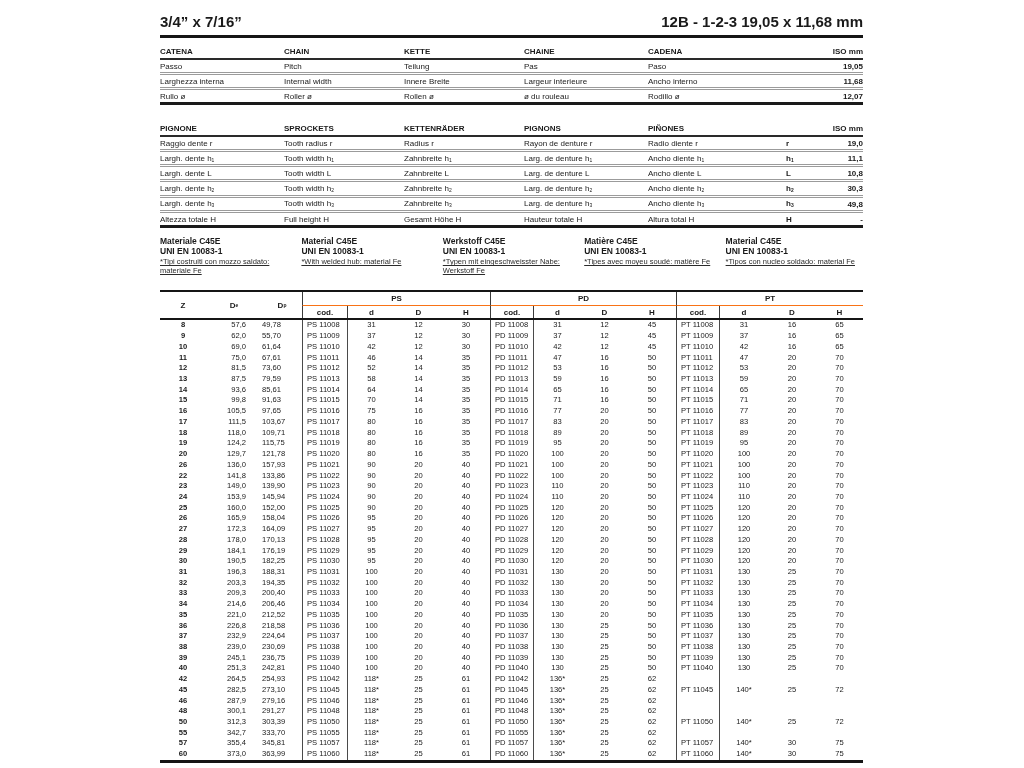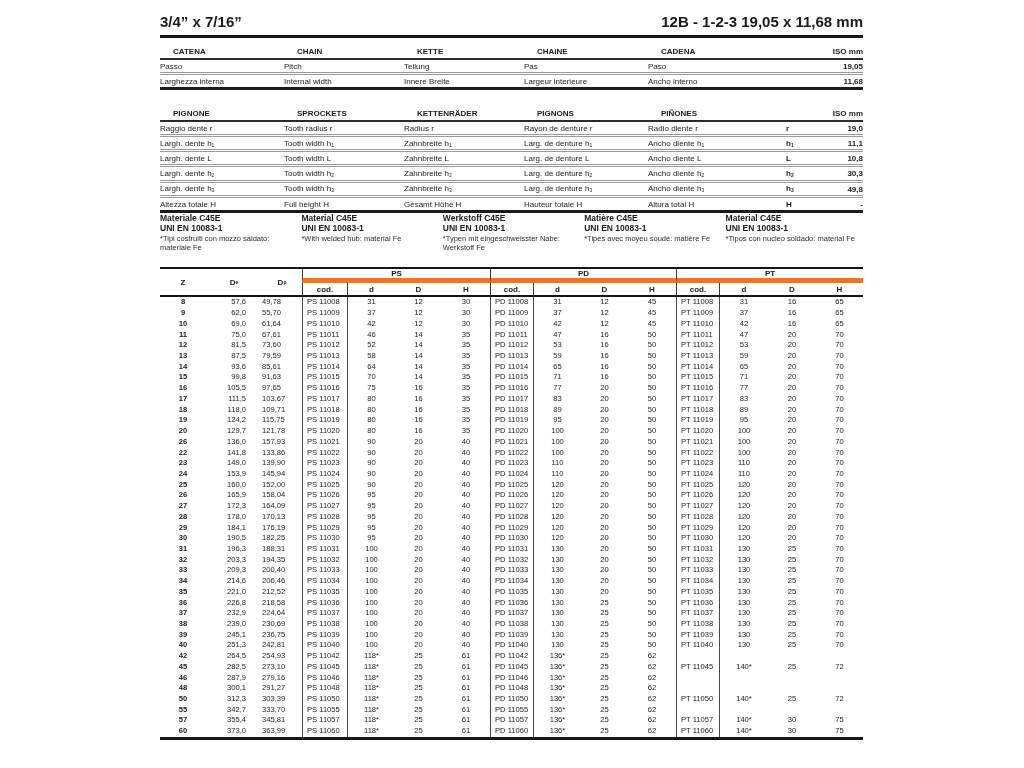--- a/index.html
+++ b/index.html
@@ -10,45 +10,45 @@
 
   
   .title-row { display:flex; justify-content:space-between; align-items:flex-end; padding-top:13px; }
   .title-left, .title-right { font-size:15px; font-weight:bold; letter-spacing:0; }
   .title-rule { border-top:3px solid #151515; margin-top:5px; }
 
   
   .lang-table { margin-top:7px; }
   .lt-grid { display:grid; grid-template-columns:124px 120px 120px 124px 130px 40px 1fr; align-items:center; }
   .lt-header { border-bottom:2px solid #2a2a2a; padding:2px 0 2px 0; }
-  .lt-header .h { font-size:8px; font-weight:bold;margin-left:13px; }
+  .lt-header .h { font-size:8px; font-weight:bold; }
   .lt-header .h-iso { grid-column:6 / 8; text-align:right; }
   .lt-row { border-bottom:3px double #9b9b9b; padding:1.5px 0; min-height:13px; }
   .lt-row:last-child { border-bottom:3px solid #1a1a1a; }
   .lt-row .c { font-size:8px; }
   .lt-row .c-sym { font-weight:bold; text-align:left; padding-left:8px; }
   .lt-row .c-val { font-weight:bold; text-align:right; }
   sub { font-size:0.62em; vertical-align:-0.3em; }
 
   .gap1 { height:10px; }
 
   
-  .notes { display:grid; grid-template-columns:repeat(5,1fr); column-gap:4px; min-height:50px; }
+  .notes { display:grid; grid-template-columns:repeat(5,1fr); column-gap:4px; margin-top:8px; min-height:50px; }
   .note .n-title { font-size:8.5px; font-weight:bold; line-height:10px; }
   .note .n-std { font-size:8.5px; font-weight:bold; line-height:10px; }
-  .note .n-text { font-size:7.5px; line-height:9px; margin-top:1px; color:#2b2b2b; }
+  .note .n-text { font-size:7.5px; line-height:9px; margin-top:1px; color:#2b2b2b;text-decoration:underline; }
 
   
   :root { --cols:46px 56px 40px 46px 47px 47px 48px 44px 47px 47px 48px 44px 48px 48px 47px; }
   .main-table { margin-top:4px; border-top:2px solid #151515; border-bottom:3px solid #151515; }
   .mt-header { display:grid; grid-template-columns:var(--cols); grid-template-rows:14px 12px;
     border-bottom:2px solid #151515; }
   .mt-h { font-size:8px; font-weight:bold; display:flex; align-items:center; justify-content:center; }
   .mt-zh { grid-row:1 / 3; }
-  .mt-group { grid-row:1; border-left:1px solid #3a3a3a; border-bottom:5px solid #f97316; }
+  .mt-group { grid-row:1; border-left:1px solid #3a3a3a; border-bottom:1px solid #f97316; }
   .mt-sub { grid-row:2; }
   .mt-sub.codbox { border-left:1px solid #3a3a3a; border-right:1px solid #3a3a3a; }
   .mt-rows {}
   .mt-row { display:grid; grid-template-columns:var(--cols); height:10.72px; line-height:10.72px; }
   .mt-row > div { font-size:7.6px; white-space:nowrap; overflow:visible; }
   .c-z { font-weight:bold; text-align:center; }
   .c-de { text-align:right; padding-right:16px; }
   .c-dp { text-align:left; padding-right:6px; }
   .c-cod { text-align:left; padding-left:4px; border-left:1px solid #4a4a4a; border-right:1px solid #4a4a4a; }
   .c-mid { text-align:center; }
@@ -86,20 +86,29 @@
           </div>
           <div class="lt-grid lt-row">
             <div class="c">Larghezza interna</div>
             <div class="c">Internal width</div>
             <div class="c">Innere Breite</div>
             <div class="c">Largeur interieure</div>
             <div class="c">Ancho interno</div>
             <div class="c"></div>
             <div class="c c-val">11,68</div>
           </div>
+          <div class="lt-grid lt-row">
+            <div class="c">Rullo ø</div>
+            <div class="c">Roller ø</div>
+            <div class="c">Rollen ø</div>
+            <div class="c">ø du rouleau</div>
+            <div class="c">Rodillo ø</div>
+            <div class="c"></div>
+            <div class="c c-val">12,07</div>
+          </div>
         </div>
     </div>
 
     <div class="gap1"></div>
 
     <div class="lang-table">
       <div class="lt-grid lt-header">
         <div class="h">PIGNONE</div>
         <div class="h">SPROCKETS</div>
         <div class="h">KETTENRÄDER</div>

